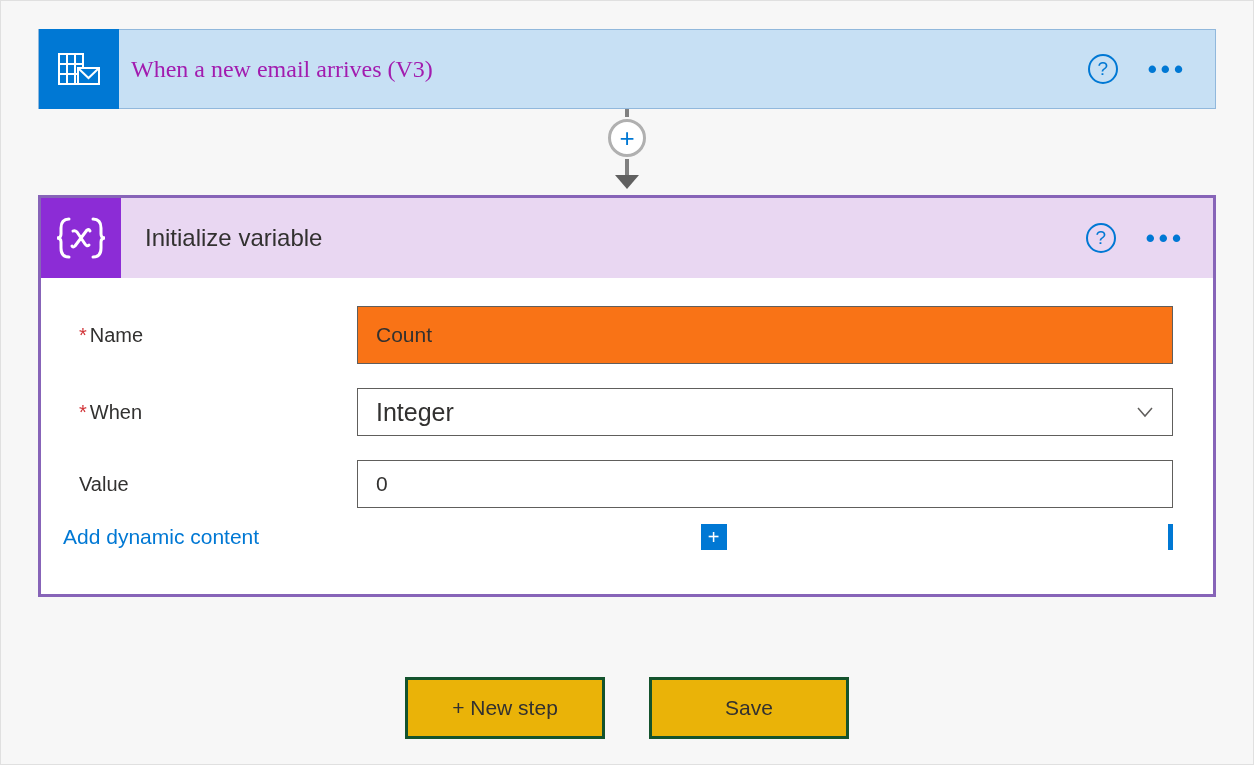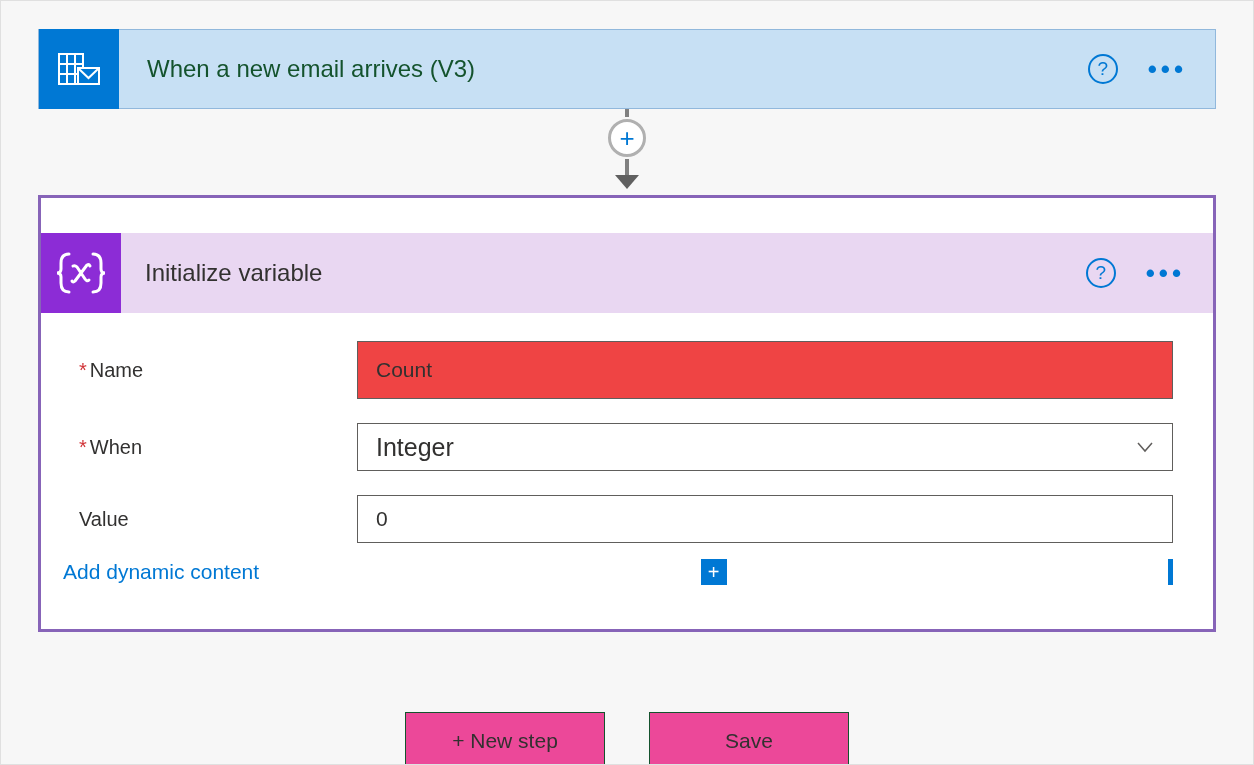--- a/index.html
+++ b/index.html
@@ -28,23 +28,24 @@
       width: 80px;
       height: 80px;
       background: #0078D4;
       display: flex;
       align-items: center;
       justify-content: center;
       flex-shrink: 0;
     }
     .trigger-title {
       flex: 1;
-      padding-left: 28px;
+      padding-left: 12px;
       font-size: 24px;
-      color: #14532d;
+      color: #a21caf;
+      font-family: Liberation Serif, serif;
     }
     .card-actions {
       display: flex;
       align-items: center;
       gap: 30px;
       padding-right: 28px;
     }
     .help-icon {
       width: 30px;
       height: 30px;
@@ -108,21 +109,20 @@
     .action-card {
       border: 3px solid #8764B8;
       background: white;
       width: 100%;
     }
     .action-header {
       display: flex;
       align-items: center;
       background: #E9D7F2;
       height: 80px;
-      margin-top: 35px;
     }
     .action-icon-box {
       width: 80px;
       height: 80px;
       background: #8C2CD6;
       display: flex;
       align-items: center;
       justify-content: center;
       flex-shrink: 0;
     }
@@ -152,21 +152,21 @@
       margin-right: 3px;
     }
     .form-input {
       flex: 1;
       height: 58px;
       border: 1px solid #605e5c;
       padding: 16px 18px;
       font-size: 21px;
       color: #323130;
       font-family: inherit;
-      background: #ef4444;
+      background: #f97316;
     }
     .form-select {
       flex: 1;
       height: 48px;
       border: 1px solid #605e5c;
       padding: 0 18px;
       font-size: 25px;
       color: #323130;
       display: flex;
       align-items: center;
@@ -217,22 +217,22 @@
       height: 26px;
       background: #0078D4;
     }
     .bottom-buttons {
       display: flex;
       justify-content: center;
       gap: 44px;
       margin-top: 80px;
     }
     .btn {
-      border: 1px solid #14532d;
-      background: #ec4899;
+      border: 3px solid #14532d;
+      background: #eab308;
       padding: 16px 40px;
       font-size: 21px;
       color: #323130;
       cursor: pointer;
       font-family: inherit;
       min-width: 200px;
     }
   </style>
 </head>
 <body>

